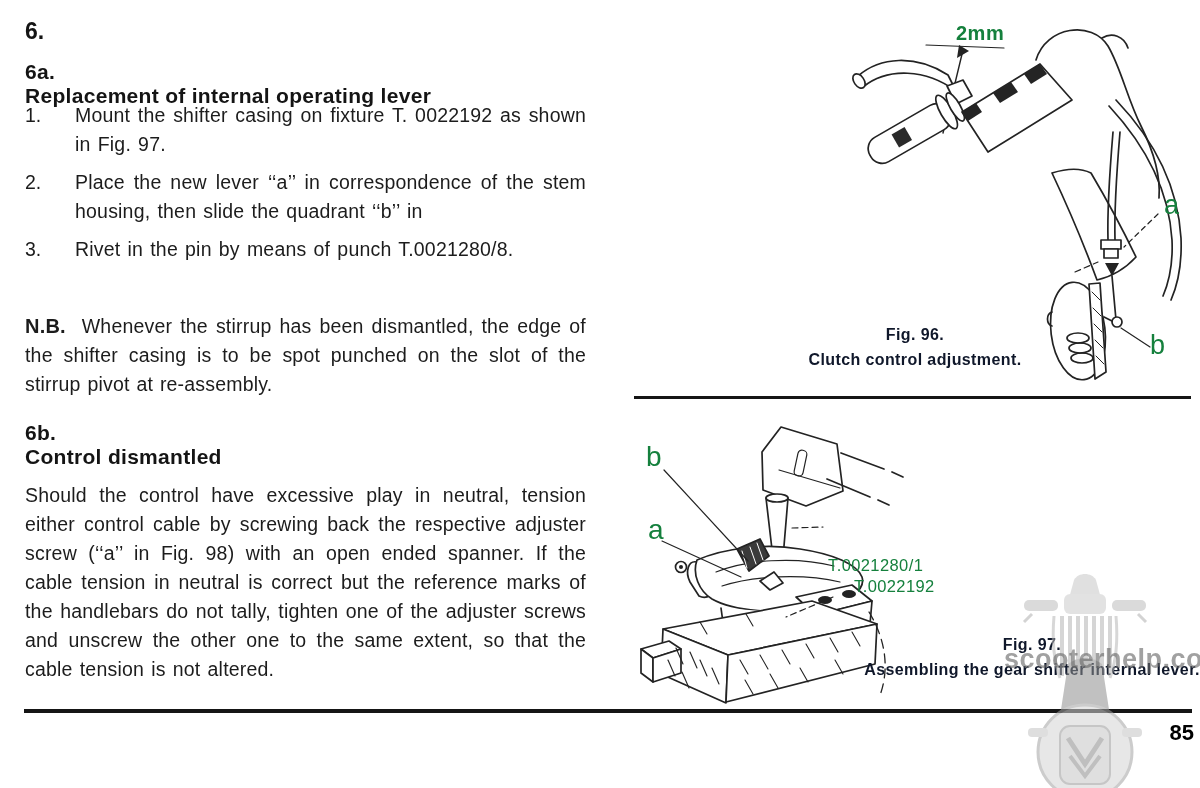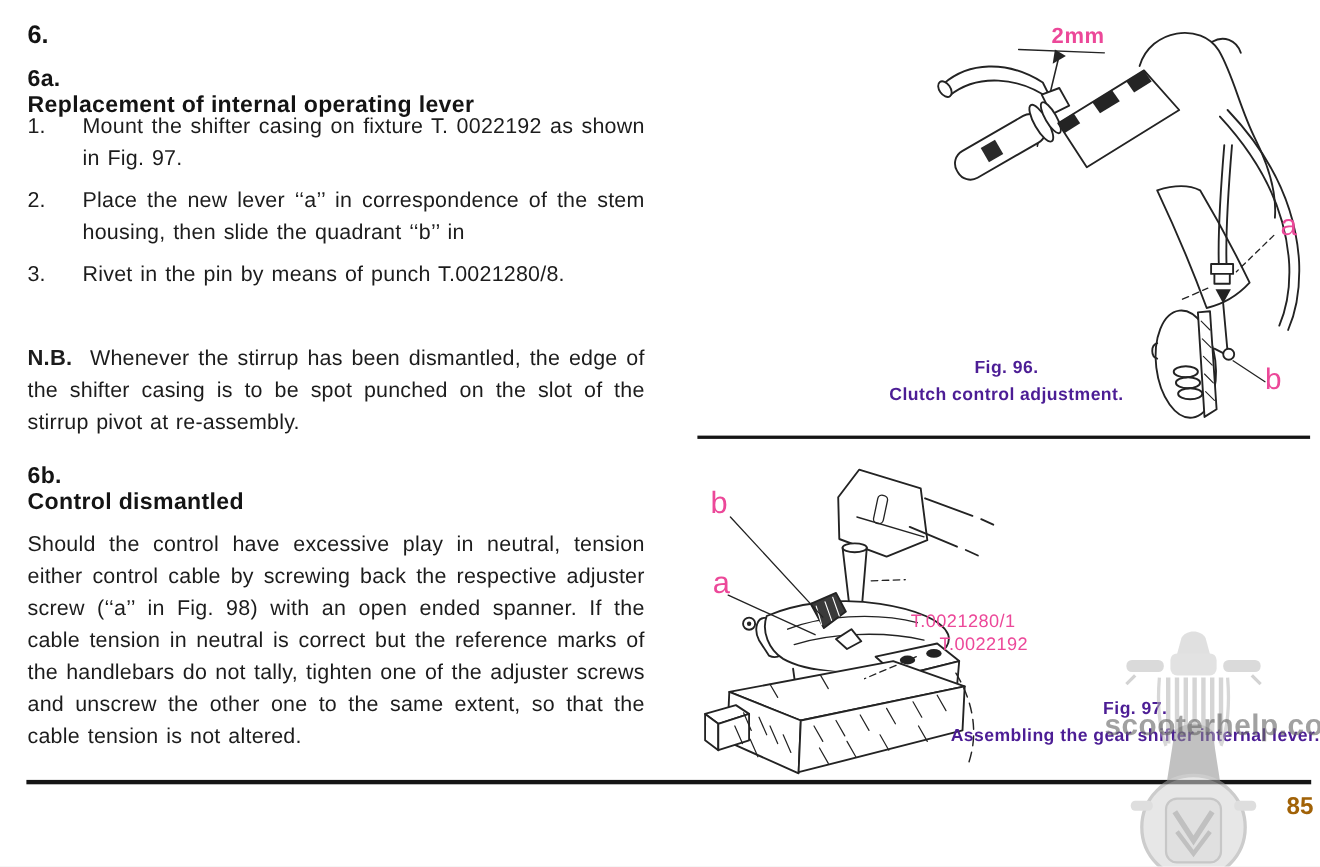--- a/index.html
+++ b/index.html
@@ -20,37 +20,37 @@
   .nb{position:absolute;left:25px;top:292px;width:561px;font-size:19.5px;line-height:29px;
       text-align:justify;letter-spacing:.2px;word-spacing:1.2px;}
   .nb b{font-size:20px;}
   .para{position:absolute;left:25px;top:461px;width:561px;font-size:19.5px;line-height:29px;
       text-align:justify;letter-spacing:.2px;word-spacing:1.5px;}
   
   .figsvg{position:absolute;z-index:1;}
   #fig96-svg{left:840px;top:0;width:360px;height:400px;}
   #fig97-svg{left:635px;top:405px;width:565px;height:300px;}
   .caption{position:absolute;z-index:2;text-align:center;font-weight:bold;font-size:16px;
-      letter-spacing:.4px;color:#4c1d95;}
+      letter-spacing:.4px;color:#0f172a;}
   #cap96{left:795px;top:326px;width:240px;}
   #cap97{left:858px;top:636px;width:348px;}
   .caption .l1{margin-bottom:7px;}
-  .figlabel{position:absolute;z-index:2;color:#ec4899;white-space:nowrap;}
+  .figlabel{position:absolute;z-index:2;color:#15803d;white-space:nowrap;}
   #lbl-2mm{left:956px;top:22px;font-size:20px;font-weight:bold;letter-spacing:.5px;}
   #f96-a{left:1164px;top:190px;font-size:27px;}
   #f96-b{left:1150px;top:330px;font-size:27px;}
   #f97-b{left:646px;top:441px;font-size:28px;}
   #f97-a{left:648px;top:514px;font-size:28px;}
   #f97-punch{left:828px;top:516px;font-size:16.5px;letter-spacing:.4px;margin-top:40px;}
   #f97-fixture{left:836px;top:577px;font-size:16.5px;letter-spacing:.4px;margin-left:18px;}
   
   .divider{position:absolute;left:634px;top:396px;width:557px;height:3px;background:#151515;z-index:1;}
   .bottomrule{position:absolute;left:24px;top:709px;width:1168px;height:4px;background:#151515;z-index:1;}
   .pagenum{position:absolute;left:1150px;top:720px;width:44px;text-align:right;
-      font-size:22px;font-weight:bold;color:#a16207;z-index:2;}
+      font-size:22px;font-weight:bold;color:#000000;z-index:2;}
   
   #wm-scooter{position:absolute;left:1022px;top:570px;width:126px;height:218px;opacity:.55;z-index:6;}
   .wm-text{position:absolute;left:1004px;top:644px;font-size:27px;font-weight:bold;
       color:rgba(104,104,104,.62);letter-spacing:.5px;z-index:7;white-space:nowrap;}
 </style>
 </head>
 <body>
 
 <div class="page">
 

